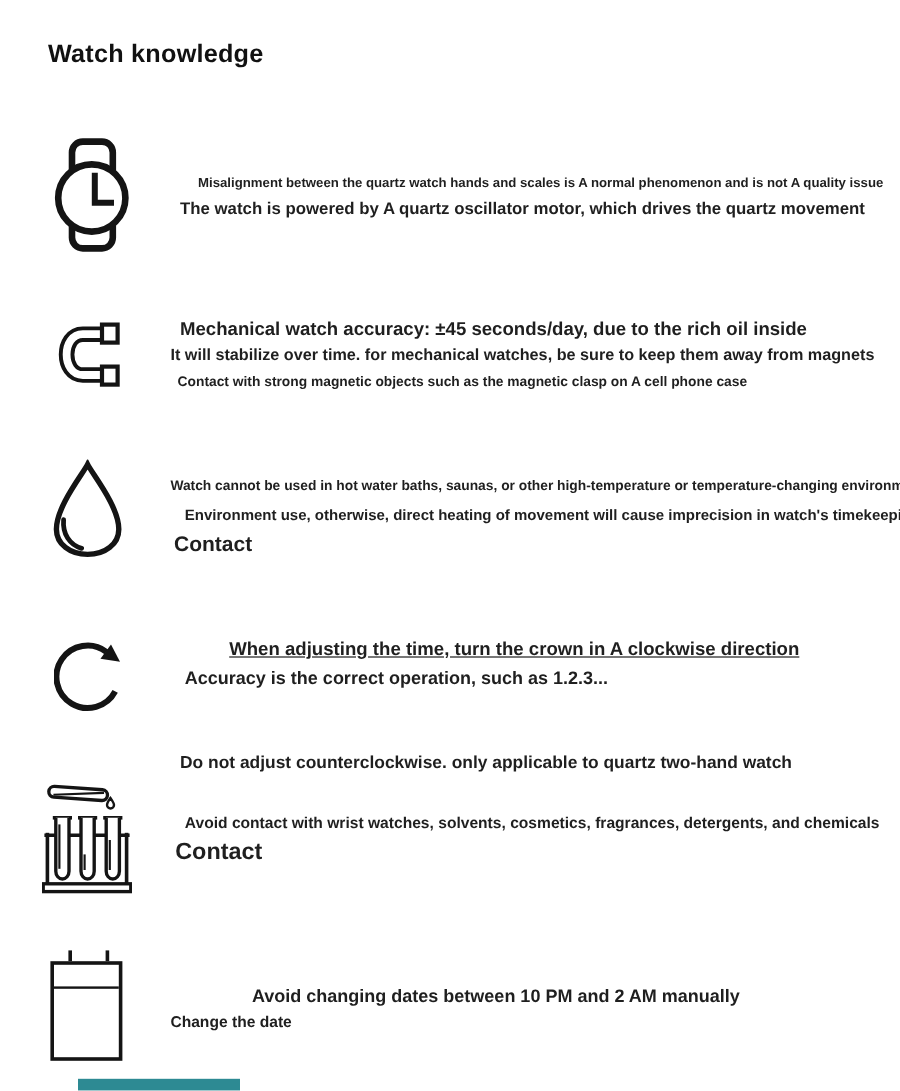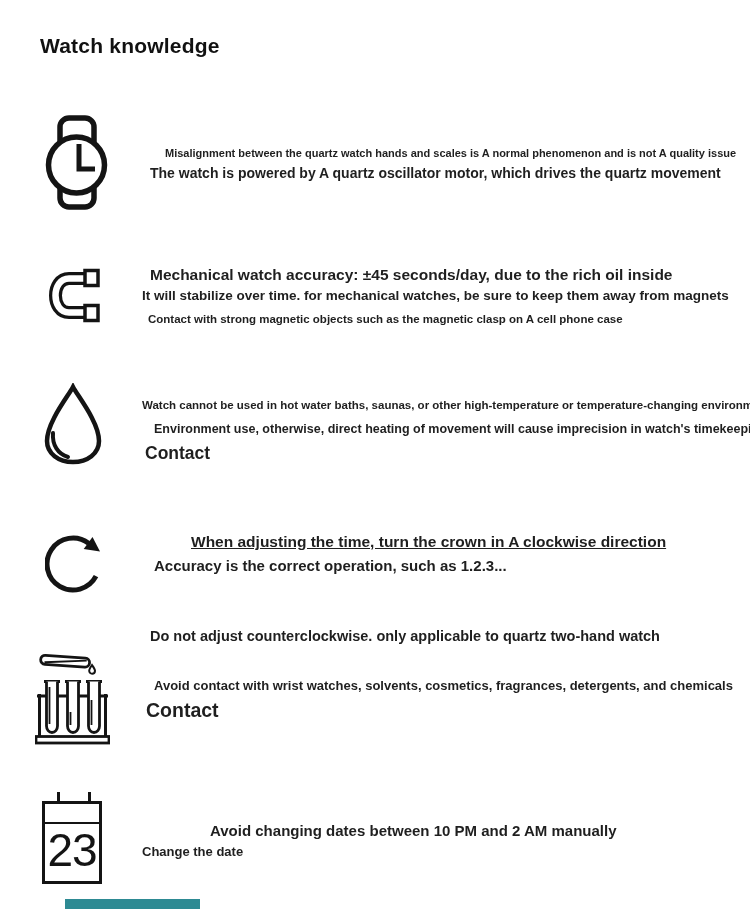--- a/index.html
+++ b/index.html
@@ -143,21 +143,20 @@
     <div class="line s5l1">Avoid contact with wrist watches, solvents, cosmetics, fragrances, detergents, and chemicals</div>
     <div class="line s5l2">Contact</div>
   </div>
 
   <div class="section">
     <div class="icon i-cal">
       <div class="cal-pin cal-pin-l"></div>
       <div class="cal-pin cal-pin-r"></div>
       <div class="cal-body">
         <div class="cal-head"></div>
-        <div class="cal-num">23</div>
       </div>
     </div>
     <div class="line s6l1">Avoid changing dates between 10 PM and 2 AM manually</div>
     <div class="line s6l2">Change the date</div>
   </div>
 
   <div class="bottom-bar"></div>
 
 </div>
 

